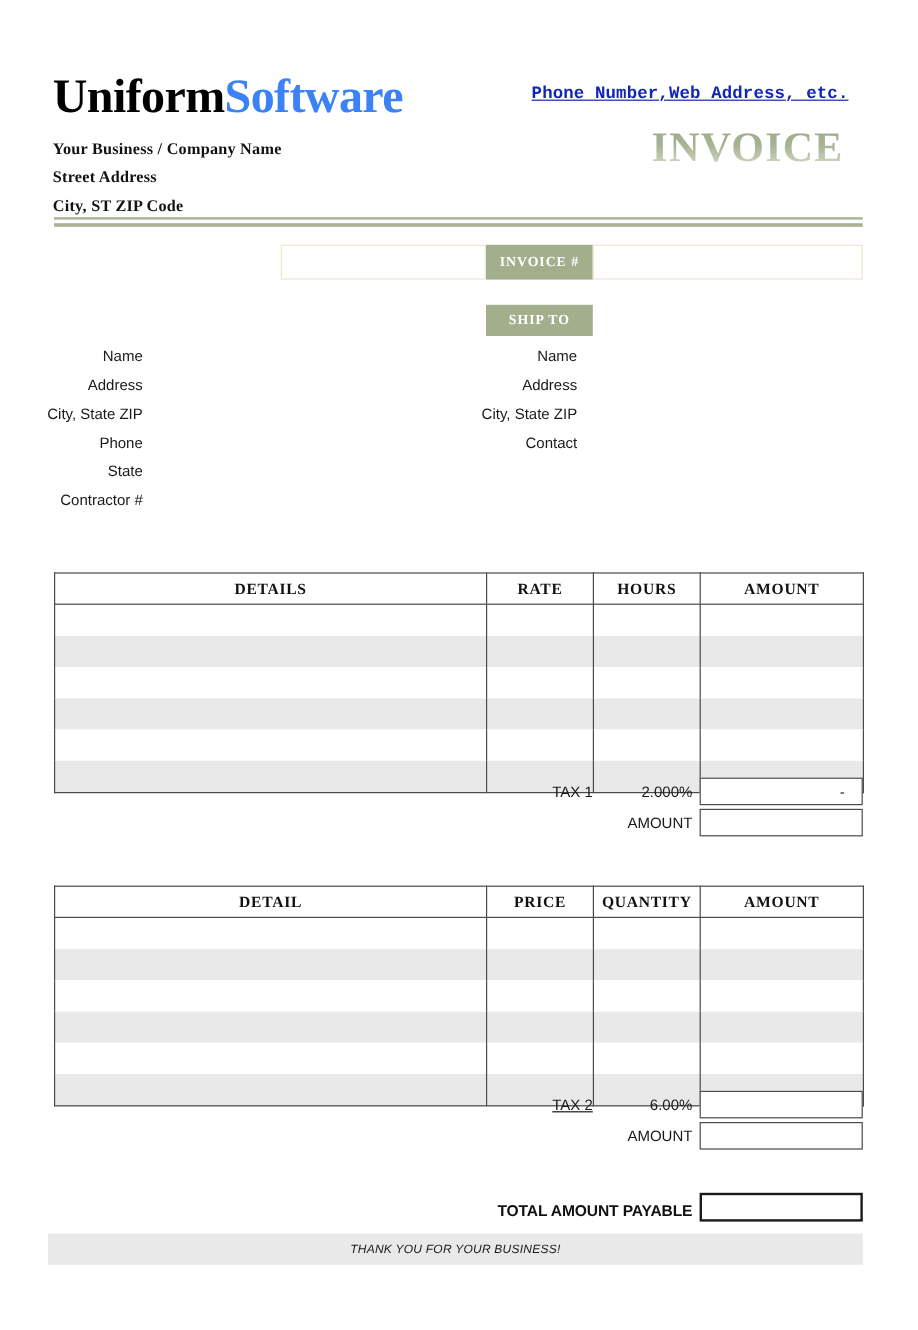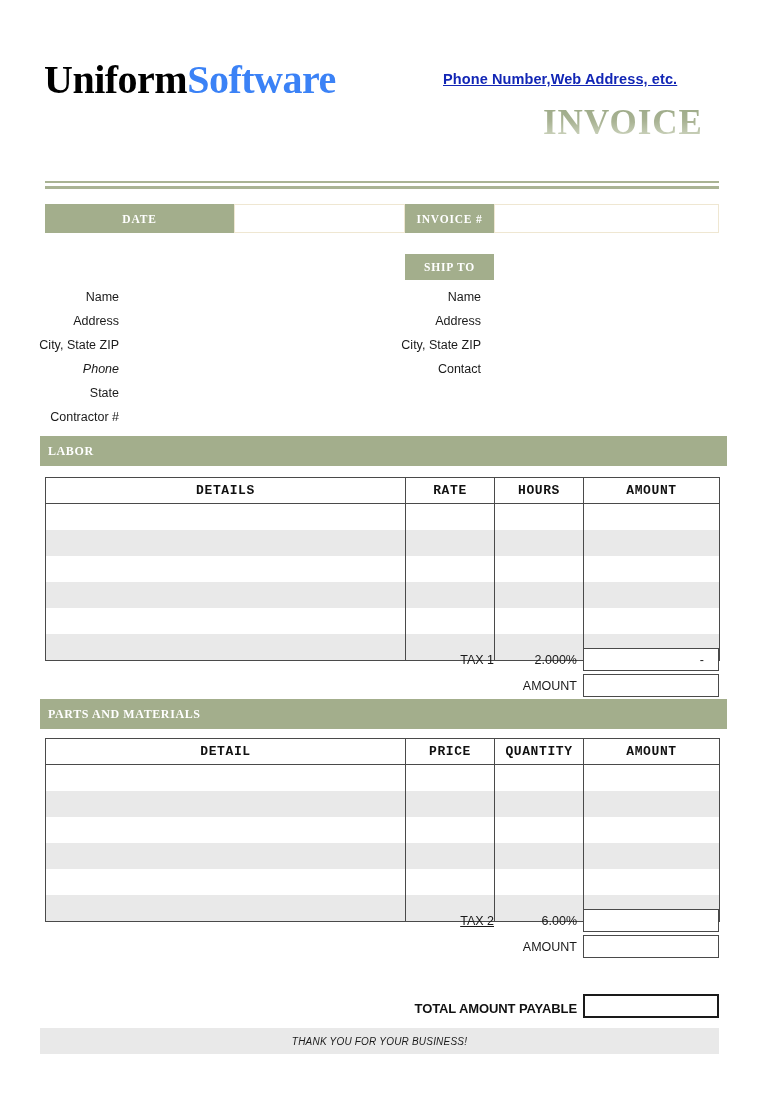--- a/index.html
+++ b/index.html
@@ -50,21 +50,21 @@
     line-height: 24px;
     color: #121212;
     letter-spacing: 0.2px;
     white-space: nowrap;
   }
 
   .contact-line {
     position: absolute;
     left: 443px;
     top: 71px;
-    font-family: Liberation Sans, sans-serif;
+    font-family: Liberation Mono, monospace;
     font-weight: bold;
     font-size: 14.5px;
     color: #1226B5;
     text-decoration: underline;
     white-space: nowrap;
     letter-spacing: 0.1px;
   }
 
   .invoice-word {
     position: absolute;
@@ -133,21 +133,21 @@
   
   .itable {
     position: absolute;
     border-collapse: collapse;
     table-layout: fixed;
     font-size: 12px;
   }
   .itable th {
     border: 1px solid #4a4a4a;
     height: 25px;
-    font-family: Liberation Mono, monospace;
+    font-family: Liberation Serif, serif;
     font-weight: bold;
     font-size: 13px;
     letter-spacing: 0.6px;
     color: #111;
     background: #ffffff;
     text-align: center;
     padding: 0;
   }
   .itable td {
     border-left: 1px solid #4a4a4a;
@@ -211,48 +211,51 @@
 </style>
 </head>
 <body>
 
 <div class="page">
 
   <div class="brand">
     <span class="b-uniform">Uniform</span><span class="b-software">Software</span>
   </div>
 
+  <div class="company-block">
+    <div class="company-line">Your Business / Company Name</div>
+    <div class="company-line">Street Address</div>
+    <div class="company-line">City, ST  ZIP Code</div>
+  </div>
 
   <div class="contact-line">Phone Number,Web Address, etc.</div>
 
   <div class="invoice-word">INVOICE</div>
 
   <div class="rule rule-1"></div>
   <div class="rule rule-2"></div>
 
-  <div class="green-bar" style="left:45px; top:204px; width:189px; height:29px;">DATE</div>
   <div class="input-cell" style="left:234px; top:204px; width:171px; height:29px;"></div>
   <div class="green-bar" style="left:405px; top:204px; width:89px; height:29px;">INVOICE #</div>
   <div class="input-cell" style="left:494px; top:204px; width:225px; height:29px;"></div>
 
   <div class="green-bar" style="left:405px; top:254px; width:89px; height:26px;">SHIP TO</div>
 
   <div class="field-label" style="left:0px;   top:290px; width:119px;">Name</div>
   <div class="field-label" style="left:0px;   top:314px; width:119px;">Address</div>
   <div class="field-label" style="left:0px;   top:338px; width:119px;">City, State ZIP</div>
-  <div class="field-label" style="left:0px;   top:362px; width:119px;font-style:italic;">Phone</div>
+  <div class="field-label" style="left:0px;   top:362px; width:119px;">Phone</div>
   <div class="field-label" style="left:0px;   top:386px; width:119px;">State</div>
   <div class="field-label" style="left:0px;  top:410px; width:119px;">Contractor #</div>
 
   <div class="field-label" style="left:362px; top:290px; width:119px;">Name</div>
   <div class="field-label" style="left:362px; top:314px; width:119px;">Address</div>
   <div class="field-label" style="left:362px; top:338px; width:119px;">City, State ZIP</div>
   <div class="field-label" style="left:362px; top:362px; width:119px;">Contact</div>
 
-  <div class="green-bar left-align" style="left:40px; top:436px; width:679px; height:30px;">LABOR</div>
 
   <table class="itable" style="left:45px; top:477px; width:674px;">
     <colgroup>
       <col style="width:360px">
         <col style="width:89px">
         <col style="width:89px">
         <col style="width:136px">
     </colgroup>
     <thead>
       <tr>
@@ -302,21 +305,20 @@
     </tbody>
   </table>
 
   <div class="tax-label" style="left:400px; top:653px; width:94px;">TAX 1</div>
   <div class="tax-label" style="left:494px; top:653px; width:83px;">2.000%</div>
   <div class="tax-box" style="left:583px; top:648px; width:136px; height:23px;">-</div>
 
   <div class="tax-label" style="left:460px; top:679px; width:117px;">AMOUNT</div>
   <div class="tax-box" style="left:583px; top:674px; width:136px; height:23px;"></div>
 
-  <div class="green-bar left-align" style="left:40px; top:699px; width:679px; height:30px;">PARTS AND MATERIALS</div>
 
   <table class="itable" style="left:45px; top:738px; width:674px;">
     <colgroup>
       <col style="width:360px">
         <col style="width:89px">
         <col style="width:89px">
         <col style="width:136px">
     </colgroup>
     <thead>
       <tr>

